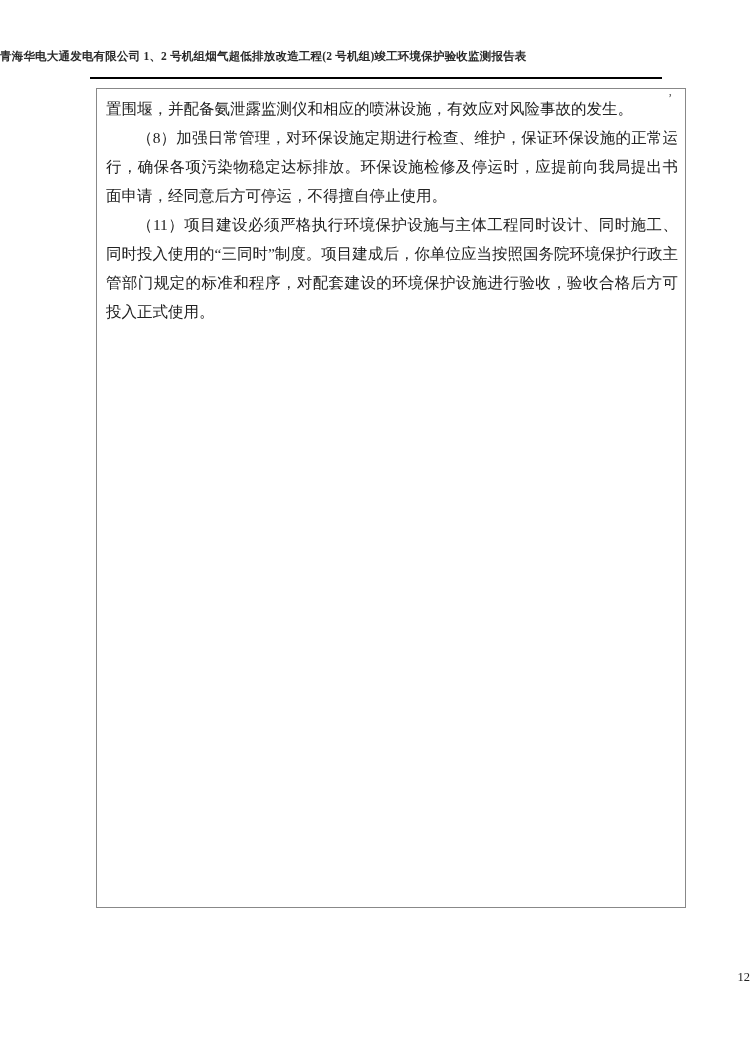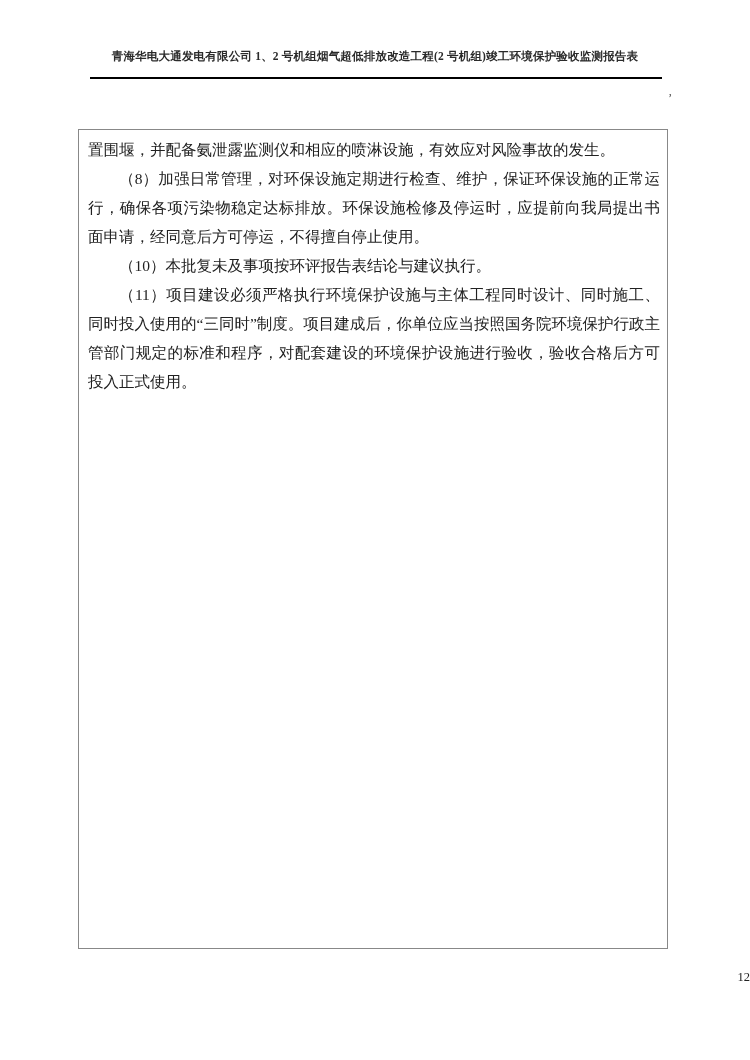--- a/index.html
+++ b/index.html
@@ -13,44 +13,42 @@
     height: 1060px;
     background: #ffffff;
     font-family: "Liberation Serif", serif;
     overflow: hidden;
   }
   .doc-header {
     position: absolute;
     top: 49px;
     left: 0;
     width: 100%;
-    text-align: center;
     font-size: 11.5px;
     font-weight: 600;
     color: #2a2a2a;
     letter-spacing: 0.2px;
   }
   .header-rule {
     position: absolute;
     left: 90px;
     top: 77px;
     width: 572px;
     height: 2px;
     background: #000000;
   }
   .content-box {
     position: absolute;
-    left: 78px;
+    left: 96px;
     top: 88px;
     width: 590px;
     height: 820px;
     border: 1.5px solid #888888;
     box-sizing: border-box;
     padding: 5px 7px 0 9px;
-    margin-top: 41px;
   }
   .para {
     margin: 0;
     font-size: 15.5px;
     line-height: 29px;
     color: #212121;
     text-align: justify;
     text-justify: inter-ideograph;
     word-break: break-all;
   }
@@ -85,21 +83,20 @@
   <div class="header-rule"></div>
 
   <div class="content-box">
 
     <p class="para">置围堰，并配备氨泄露监测仪和相应的喷淋设施，有效应对风险事故的发生。</p>
 
 
     <p class="para indent">（8）加强日常管理，对环保设施定期进行检查、维护，保证环保设施的正常运行，确保各项污染物稳定达标排放。环保设施检修及停运时，应提前向我局提出书面申请，经同意后方可停运，不得擅自停止使用。</p>
 
 
-    <p class="para indent">（10）本批复未及事项按环评报告表结论与建议执行。</p>
 
     <p class="para indent">（11）项目建设必须严格执行环境保护设施与主体工程同时设计、同时施工、同时投入使用的“三同时”制度。项目建成后，你单位应当按照国务院环境保护行政主管部门规定的标准和程序，对配套建设的环境保护设施进行验收，验收合格后方可投入正式使用。</p>
 
   </div>
 
   <div class="corner-mark">ʼ</div>
 
   <div class="page-number">12</div>
 
 </div>

